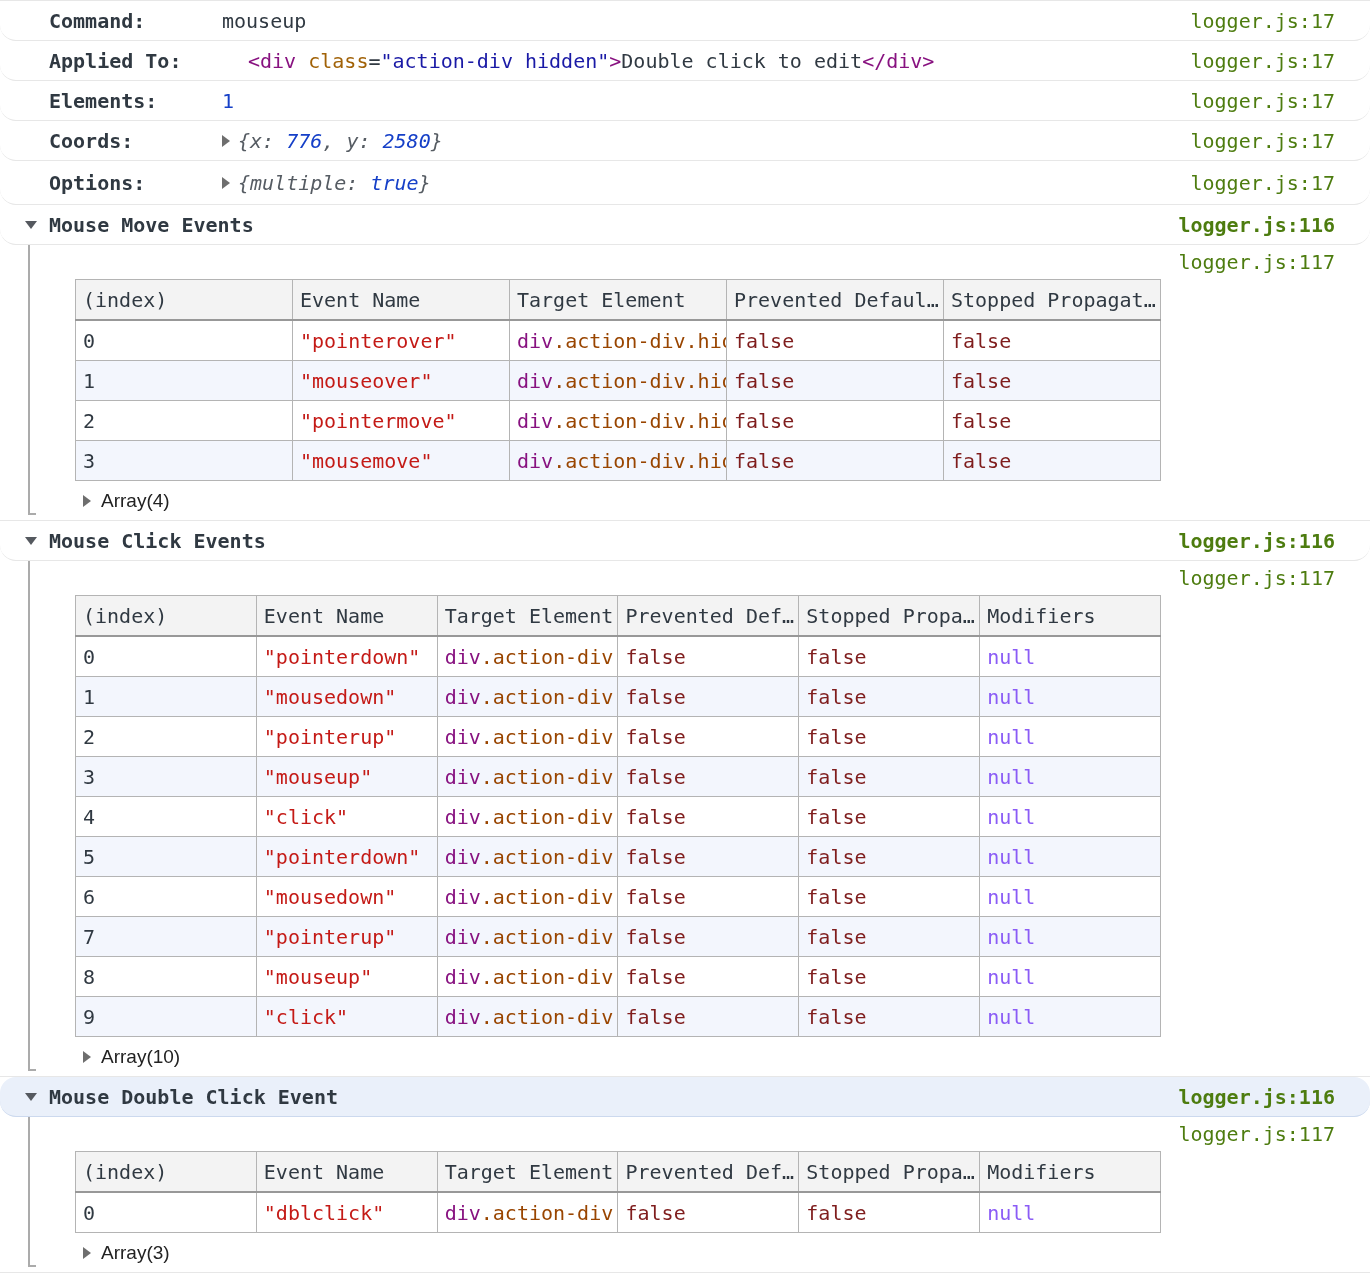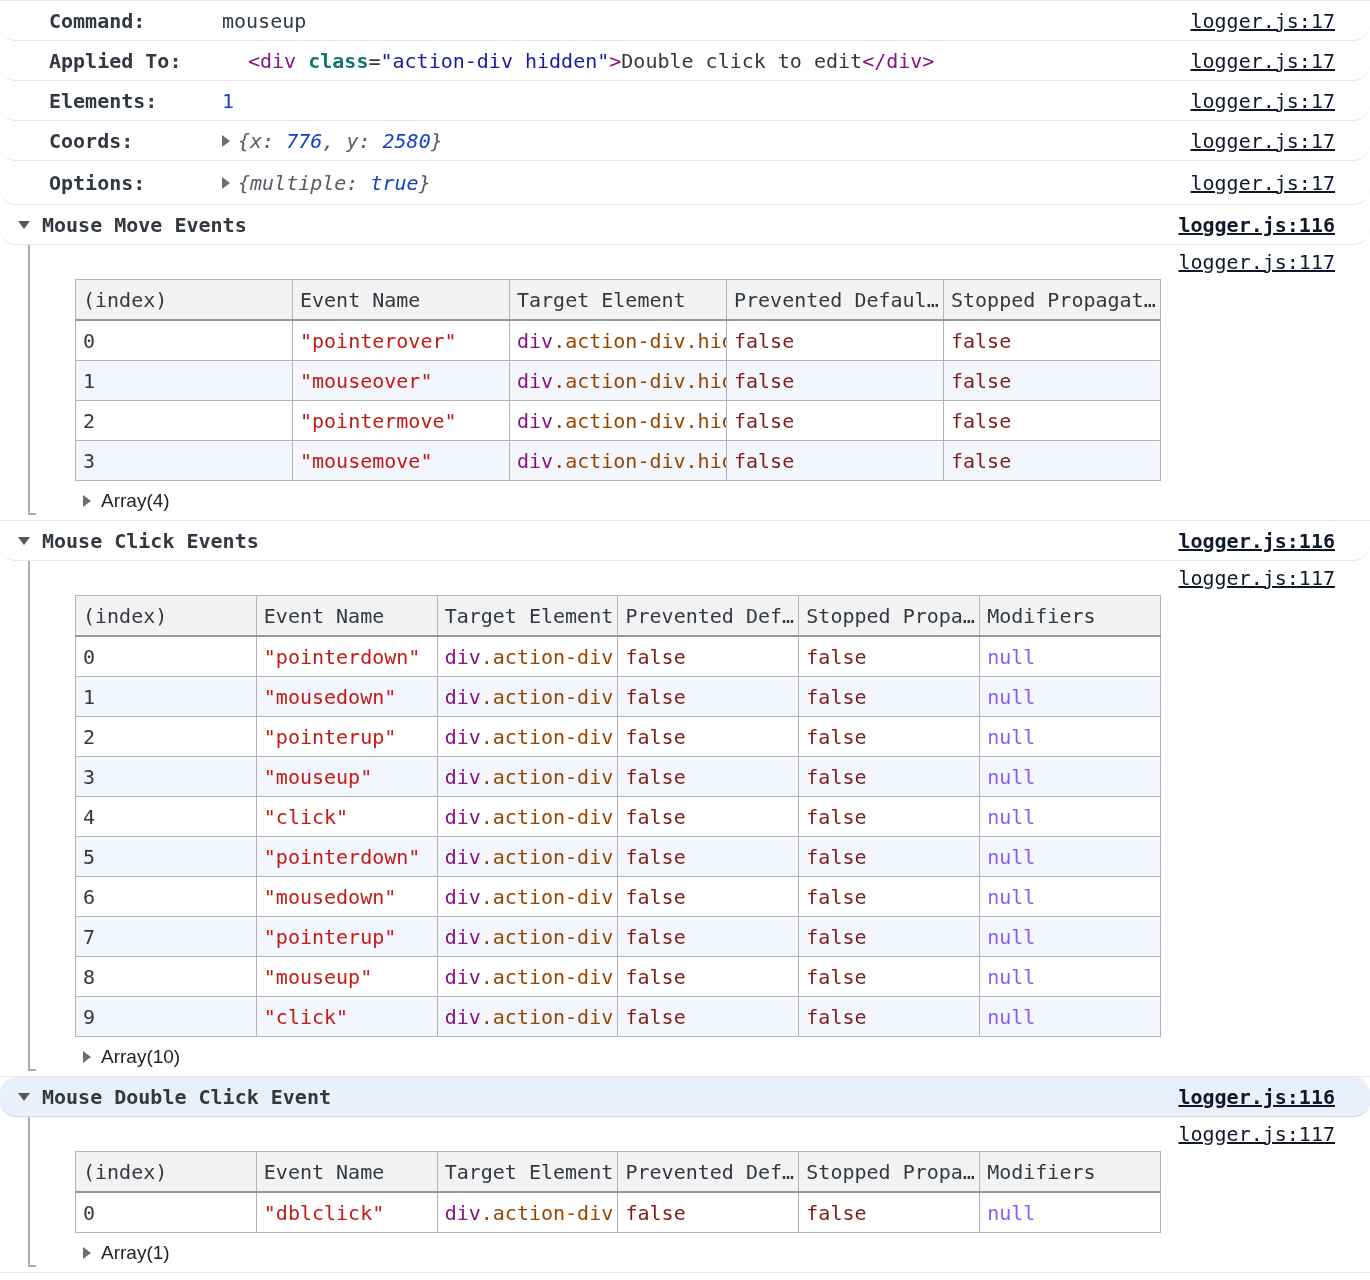--- a/index.html
+++ b/index.html
@@ -10,43 +10,43 @@
   
   .row{display:flex;align-items:center;border-bottom:1px solid #e7e7e7;
        padding-right:35px;box-sizing:border-box;border-radius:16px;}
   .msg{min-height:40px;padding-left:49px;}
   .msg.tall{min-height:44px;}
   .msg-left{flex:1;display:flex;align-items:center;min-width:0;}
   .lbl{font-weight:bold;width:173px;flex-shrink:0;}
   .val{white-space:nowrap;}
   .indent26{padding-left:26px;}
   .num{color:#1640c8;}
-  .src{color:#0f172a;text-decoration:underline;cursor:pointer;white-space:nowrap;margin-left:12px;}
+  .src{color:#4d7c0f;cursor:pointer;white-space:nowrap;margin-left:12px;}
   .src.bold{font-weight:bold;}
 
   
   .tag{color:#881280;}
-  .attr{color:#0f766e;font-weight:bold;}
+  .attr{color:#a16207;}
   .attrval{color:#1a1aa6;}
   .cls{color:#994500;}
 
   
   .preview{font-style:italic;white-space:nowrap;}
   .pname{color:#565c63;}
   .pnum{color:#1640c8;}
 
   
   .tri-down{width:0;height:0;border-left:6px solid transparent;border-right:6px solid transparent;
             border-top:8px solid #55595f;margin-right:12px;flex-shrink:0;cursor:pointer;}
   .tri-right{width:0;height:0;border-top:6px solid transparent;border-bottom:6px solid transparent;
              border-left:8px solid #6e6e6e;margin-right:8px;flex-shrink:0;cursor:pointer;}
   .tri-right.sm{margin-right:10px;}
 
   
-  .group-head{min-height:40px;padding-left:18px;}
+  .group-head{min-height:40px;padding-left:25px;}
   .gtitle{font-weight:bold;flex:1;white-space:nowrap;}
   .group-head.hl{background:#eaf0fa;border-bottom:1px solid #ccd9ee;}
 
   
   .group-body{position:relative;border-bottom:1px solid #e7e7e7;}
   .guide{position:absolute;left:28px;top:0;bottom:5px;width:6px;
          border-left:2px solid #ababab;border-bottom:2px solid #ababab;}
   .src-row{display:flex;justify-content:flex-end;align-items:center;
            min-height:34px;padding-right:35px;}
 
@@ -307,17 +307,17 @@
             <td class="t-string">"dblclick"</td>
             <td class="t-element"><span class="tag">div</span><span class="cls">.action-div.hidden</span></td>
             <td class="t-bool">false</td>
             <td class="t-bool">false</td>
             <td class="t-null">null</td>
           </tr>
         </tbody>
     </table>
     <div class="array-row">
       <span class="tri-right sm"></span>
-      <span>Array(1)</span>
+      <span>Array(3)</span>
     </div>
   </div>
 
 </div>
 
 </body></html>

